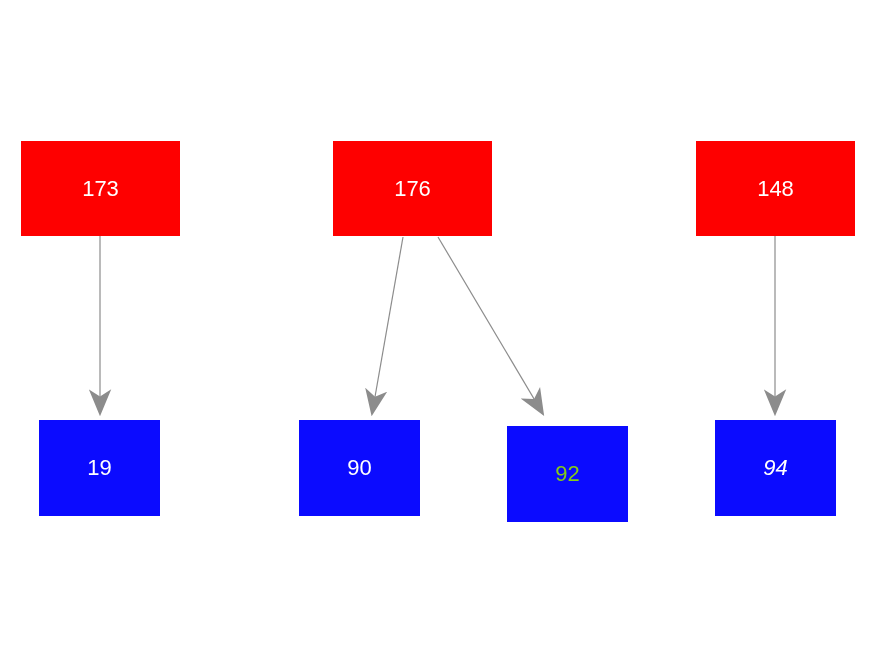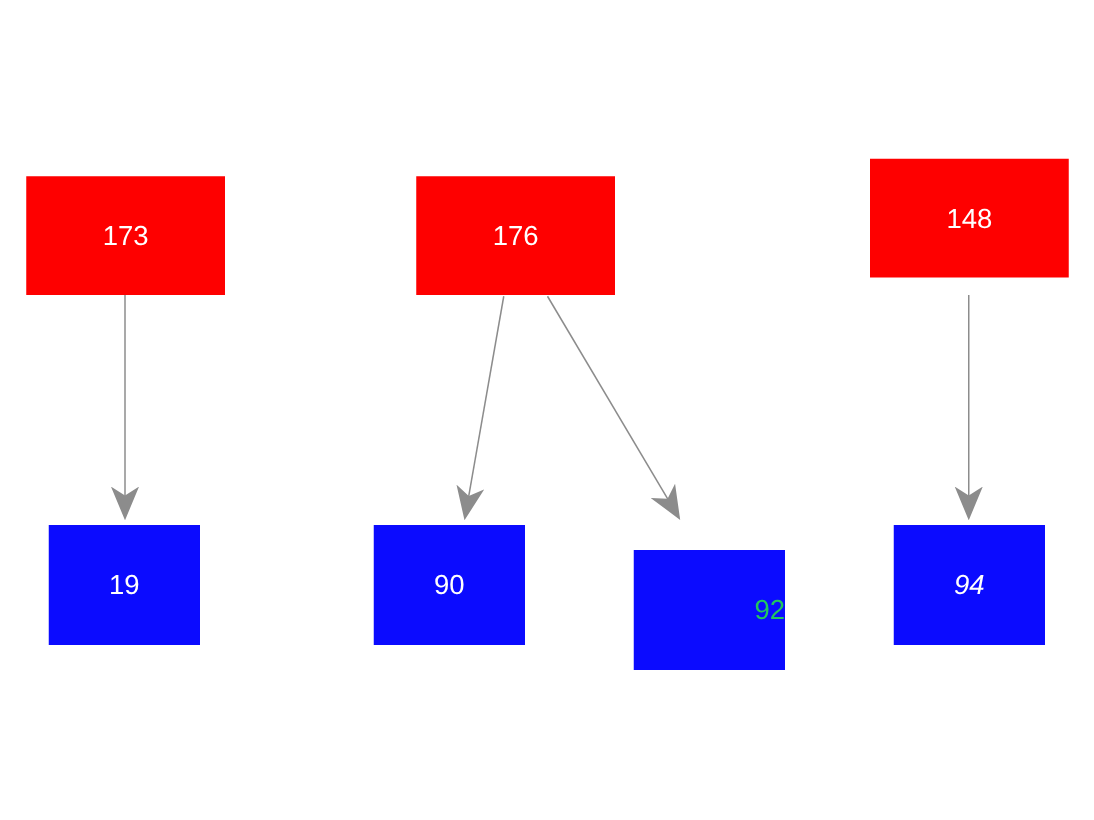--- a/index.html
+++ b/index.html
@@ -51,29 +51,29 @@
         <line x1="775" y1="236" x2="775" y2="414" stroke="#8c8c8c" stroke-width="1.2" marker-end="url(#arrow-head)"></line>
       </g>
   </svg>
   <div id="node-layer">
       <div class="graph-node" style="left: 21px; top: 141px; width: 159px; height: 95px; background: rgb(254, 0, 0); color: rgb(255, 255, 255);">
         <span>173</span>
       </div>
       <div class="graph-node" style="left: 333px; top: 141px; width: 159px; height: 95px; background: rgb(254, 0, 0); color: rgb(255, 255, 255);">
         <span>176</span>
       </div>
-      <div class="graph-node" style="left: 696px; top: 127px; width: 159px; height: 95px; background: rgb(254, 0, 0); color: rgb(255, 255, 255);">
+      <div class="graph-node" style="left: 696px; top: 141px; width: 159px; height: 95px; background: rgb(254, 0, 0); color: rgb(255, 255, 255);">
         <span>148</span>
       </div>
       <div class="graph-node" style="left: 39px; top: 420px; width: 121px; height: 96px; background: rgb(11, 11, 255); color: rgb(255, 255, 255);">
         <span>19</span>
       </div>
       <div class="graph-node" style="left: 299px; top: 420px; width: 121px; height: 96px; background: rgb(11, 11, 255); color: rgb(255, 255, 255);">
         <span>90</span>
       </div>
-      <div class="graph-node" style="left: 507px; top: 440px; width: 121px; height: 96px; background: rgb(11, 11, 255); color: #22c55e; justify-content: flex-end;">
+      <div class="graph-node" style="left: 507px; top: 426px; width: 121px; height: 96px; background: rgb(11, 11, 255); color: #84cc16;">
         <span>92</span>
       </div>
       <div class="graph-node" style="left: 715px; top: 420px; width: 121px; height: 96px; background: rgb(11, 11, 255); color: rgb(255, 255, 255); font-style: italic;">
         <span>94</span>
       </div>
     </div>
 </div>
 
 </body></html>

